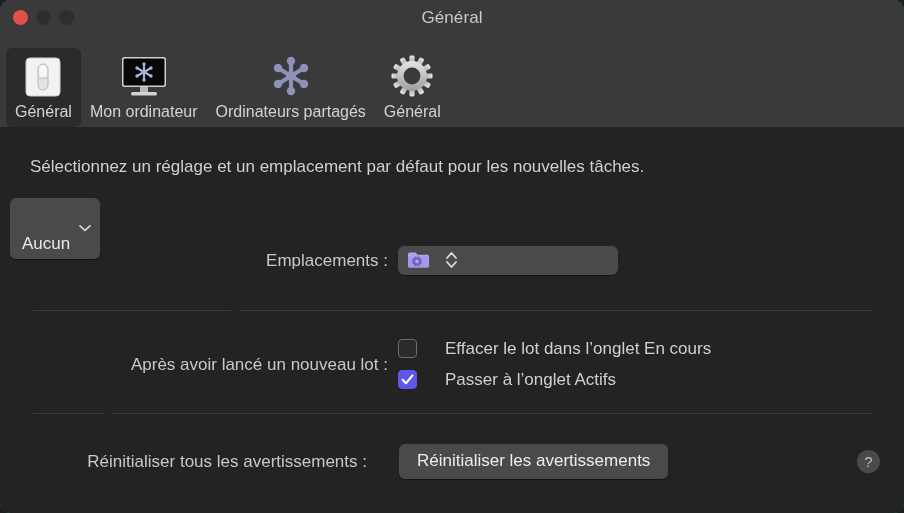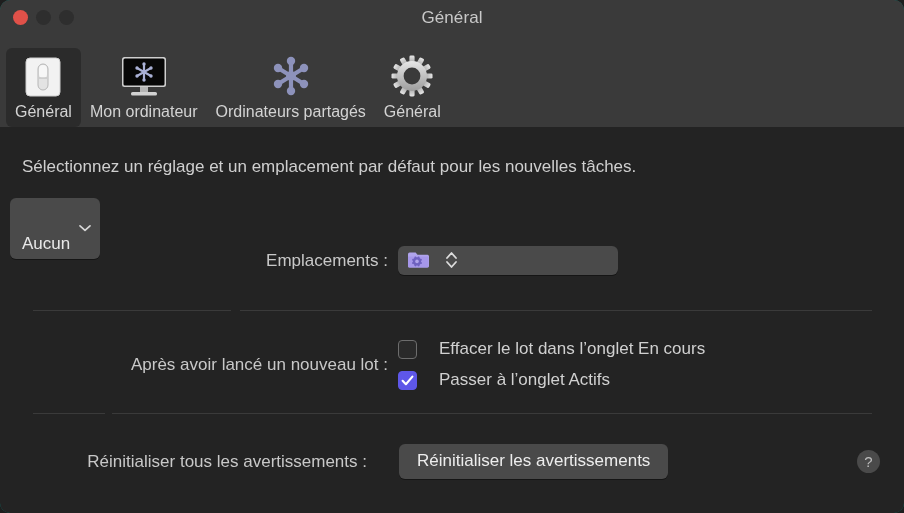--- a/index.html
+++ b/index.html
@@ -102,21 +102,21 @@
   #content {
     position: absolute;
     left: 0; top: 127px;
     width: 904px;
     height: 386px;
     background: #232323;
   }
 
   .intro {
     position: absolute;
-    left: 22px; top: 30px;
+    left: 30px; top: 30px;
     font-size: 17px;
     color: #cfcfcf;
     white-space: nowrap;
   }
 
   .row {
     position: absolute;
     display: flex;
     align-items: center;
   }
@@ -165,22 +165,21 @@
     font-size: 17px;
     color: #efefef;
     white-space: nowrap;
     flex: 1 1 auto;
   }
   .chev-updown { width: 13px; height: 20px; flex: 0 0 auto; margin-left: 8px; }
 
   
   .cb-line {
     display: flex;
-    align-items: center;
-    gap: 22px;
+    gap: 28px;
     cursor: default;
   }
   .cbox {
     width: 19px; height: 19px;
     border-radius: 4px;
     box-sizing: border-box;
     flex: 0 0 auto;
     position: relative;
   }
   .cbox.off {

